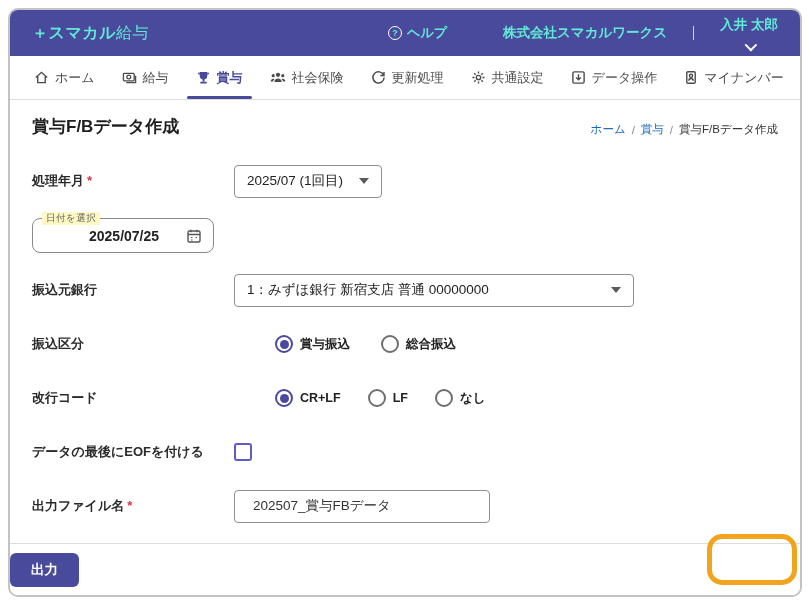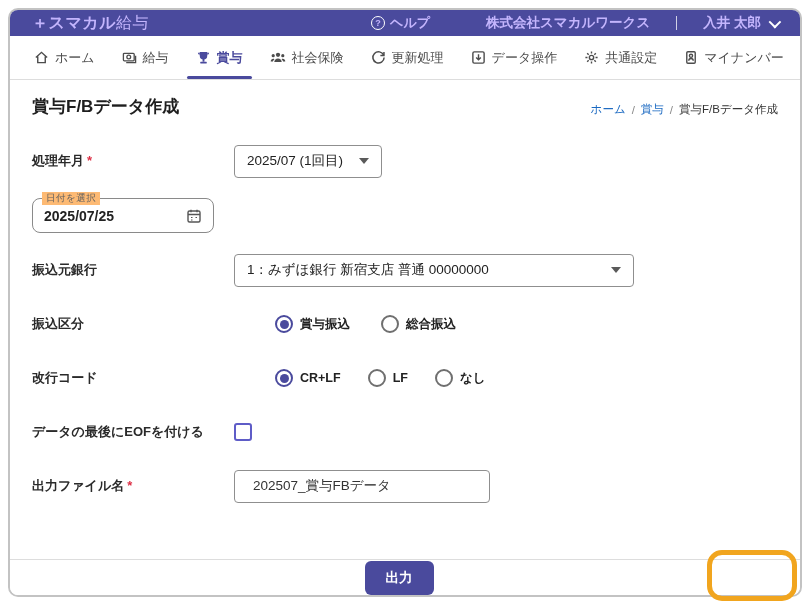--- a/index.html
+++ b/index.html
@@ -3,33 +3,33 @@
 <meta charset="utf-8">
 <style>
   * { margin:0; padding:0; box-sizing:border-box; }
   html,body { width:810px; height:605px; background:#fff; font-family:"Liberation Sans","DejaVu Sans",sans-serif; }
   .window {
     position:absolute; left:8px; top:8px; width:794px; height:589px;
     background:#fff; border:2px solid #c3c3c3; border-radius:10px; overflow:visible;
   }
   
   .topbar {
-    height:26px; background:#4a4a9d; border-radius:8px 8px 0 0;
-    display:flex; align-items:center; padding:0 22px; color:#c4b5fd;
+    height:46px; background:#4a4a9d; border-radius:8px 8px 0 0;
+    display:flex; align-items:center; padding:0 22px; color:#5eead4;
   }
   .logo { font-size:16px; letter-spacing:.5px; white-space:nowrap; }
   .logo b { font-weight:bold; }
   .logo span.sub { font-weight:normal; }
   .topbar-right { margin-left:auto; display:flex; align-items:center; gap:26px; }
   .help { display:flex; align-items:center; gap:5px; font-size:13px; font-weight:bold; cursor:pointer; }
   .help-icon { width:14px; height:14px; border:1.5px solid #fff; border-radius:50%;
     display:flex; align-items:center; justify-content:center; font-size:9px; font-weight:bold; }
   .company { font-size:13.5px; font-weight:bold; margin-left:30px; }
   .vdiv { width:1px; height:14px; background:rgba(255,255,255,.75); }
-  .user { display:flex; align-items:center; gap:8px; font-size:13.5px; font-weight:bold; cursor:pointer; }
+  .user { display:flex; align-items:center; gap:8px; font-size:13.5px; font-weight:bold; cursor:pointer;flex-direction:column; }
   .chev { width:9px; height:9px; border-right:2px solid #fff; border-bottom:2px solid #fff;
     transform:rotate(45deg) translateY(-2px); }
   
   .nav {
     height:44px; display:flex; align-items:center; gap:27px; padding:0 24px;
     border-bottom:1px solid #ddd; background:#fff;
   }
   .nav-item { position:relative; height:100%; display:flex; align-items:center; gap:6px;
     font-size:13px; color:#4c4c4c; cursor:pointer; white-space:nowrap; }
   .nav-item svg { display:block; }
@@ -56,44 +56,44 @@
   .select .caret { width:0; height:0; border-left:5px solid transparent; border-right:5px solid transparent;
     border-top:6px solid #5a5a5a; flex:none; }
   .w-select-sm { width:148px; }
   .w-select-lg { width:400px; }
   
   .datefield {
     position:relative; width:182px; height:35px; border:1px solid #8a8a8a; border-radius:8px;
     display:flex; align-items:center; padding:0 11px; justify-content:space-between; background:#fff;
   }
   .datefield .flabel {
-    position:absolute; top:-7px; left:9px; background:#fdba74; padding:0 4px;
+    position:absolute; top:-7px; left:9px; background:#fef9c3; padding:0 4px;
     font-size:9.5px; color:#5f5f5f; letter-spacing:.5px;
   }
-  .datefield .dval { font-size:14px; font-weight:bold; color:#222; }
+  .datefield .dval { font-size:14px; font-weight:bold; color:#222;margin-left:45px; }
   
   .radio-group { display:flex; align-items:center; gap:20px; }
   .radio-opt { display:flex; align-items:center; gap:7px; cursor:pointer;padding-left:11px; }
   .radio-circ { width:18px; height:18px; border:2px solid #6f6f6f; border-radius:50%;
     display:flex; align-items:center; justify-content:center; background:#fff; flex:none; }
   .radio-opt.on .radio-circ { border-color:#4a4a9d; }
   .radio-dot { width:9px; height:9px; border-radius:50%; background:transparent; }
   .radio-opt.on .radio-dot { background:#4a4a9d; }
   .radio-lbl { font-size:12.5px; color:#222; font-weight:bold; }
   
   .checkbox { width:18px; height:18px; border:2px solid #5e5cc7; border-radius:3px; background:#fff; cursor:pointer; }
   
   .text-input { width:256px; height:33px; border:1px solid #8f8f8f; border-radius:4px;
     padding:0 18px; font-size:13.5px; color:#333; font-family:inherit; outline:none; }
   
   .cal-icon { color:#555; display:flex; }
   
   .footer {
-    position:absolute; left:0; right:0; bottom:0; height:36px;
-    border-top:1px solid #ddd; display:flex; align-items:center; justify-content:center;
+    position:absolute; left:0; right:0; bottom:0; height:52px;
+    border-top:1px solid #ddd; display:flex; align-items:center; justify-content:flex-start;
     padding-right:12px; border-radius:0 0 8px 8px; background:#fff;
   }
   .output-btn {
     background:#4a4a9d; color:#fff; font-size:13.5px; font-weight:bold; border:none;
     border-radius:6px; padding:8px 21px; cursor:pointer; font-family:inherit;
   }
   .highlight-ring {
     position:absolute; right:3px; top:-10px; width:90px; height:51px;
     border:5px solid #f1a51e; border-radius:15px; pointer-events:none; z-index:6;
   }
@@ -156,31 +156,31 @@
     </div>
     <div class="nav-item">
       <svg width="15" height="15" viewBox="0 0 16 16" fill="none" stroke="currentColor" stroke-width="1.6">
           <path d="M13.5 5.5 A6 6 0 1 0 14 8"></path>
           <path d="M13.8 2 v3.8 h-3.8" fill="none"></path>
         </svg>
       <span>更新処理</span>
     </div>
     <div class="nav-item">
       <svg width="15" height="15" viewBox="0 0 16 16" fill="none" stroke="currentColor" stroke-width="1.5">
+          <circle cx="8" cy="8" r="2.3"></circle>
+          <path d="M8 1.5v2.2M8 12.3v2.2M1.5 8h2.2M12.3 8h2.2M3.4 3.4l1.6 1.6M11 11l1.6 1.6M12.6 3.4 11 5M5 11l-1.6 1.6"></path>
+        </svg>
+      <span>共通設定</span>
+    </div>
+    <div class="nav-item">
+      <svg width="15" height="15" viewBox="0 0 16 16" fill="none" stroke="currentColor" stroke-width="1.5">
           <rect x="2" y="2" width="12" height="12" rx="1.5"></rect>
           <path d="M8 4.5 V10 M5.5 8 L8 10.5 L10.5 8"></path>
         </svg>
       <span>データ操作</span>
-    </div>
-    <div class="nav-item">
-      <svg width="15" height="15" viewBox="0 0 16 16" fill="none" stroke="currentColor" stroke-width="1.5">
-          <circle cx="8" cy="8" r="2.3"></circle>
-          <path d="M8 1.5v2.2M8 12.3v2.2M1.5 8h2.2M12.3 8h2.2M3.4 3.4l1.6 1.6M11 11l1.6 1.6M12.6 3.4 11 5M5 11l-1.6 1.6"></path>
-        </svg>
-      <span>共通設定</span>
     </div>
     <div class="nav-item">
       <svg width="14" height="15" viewBox="0 0 14 16" fill="none" stroke="currentColor" stroke-width="1.5">
           <rect x="2.5" y="1.8" width="9" height="12.4" rx="1.2"></rect>
           <circle cx="7" cy="6.2" r="1.7"></circle>
           <path d="M4.6 11.5c0-1.5 1.1-2.4 2.4-2.4s2.4.9 2.4 2.4"></path>
         </svg>
       <span>マイナンバー</span>
     </div>
 

